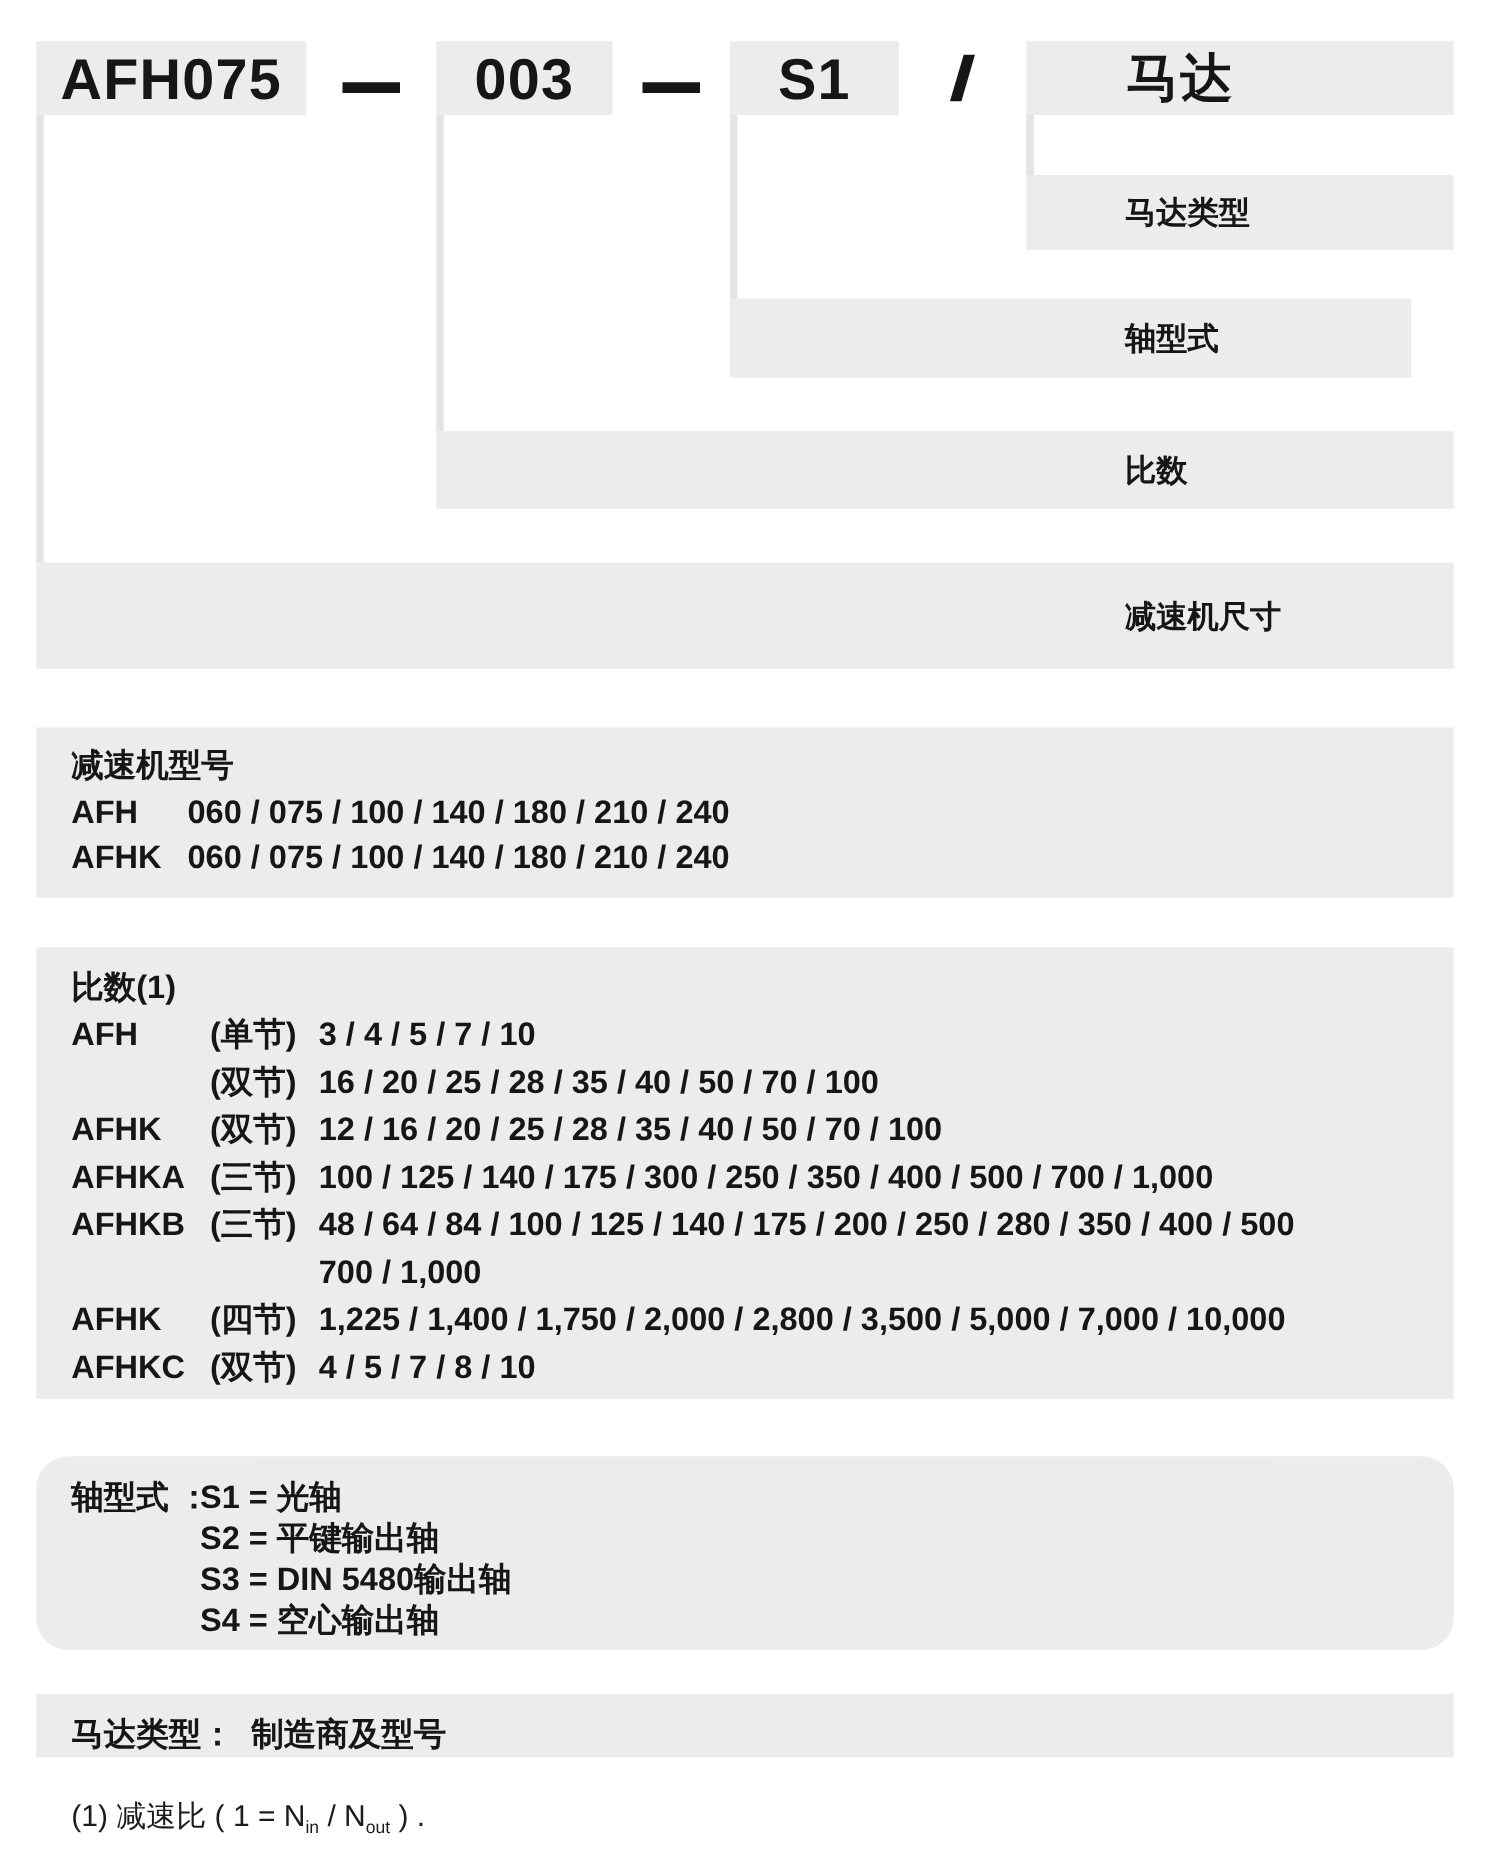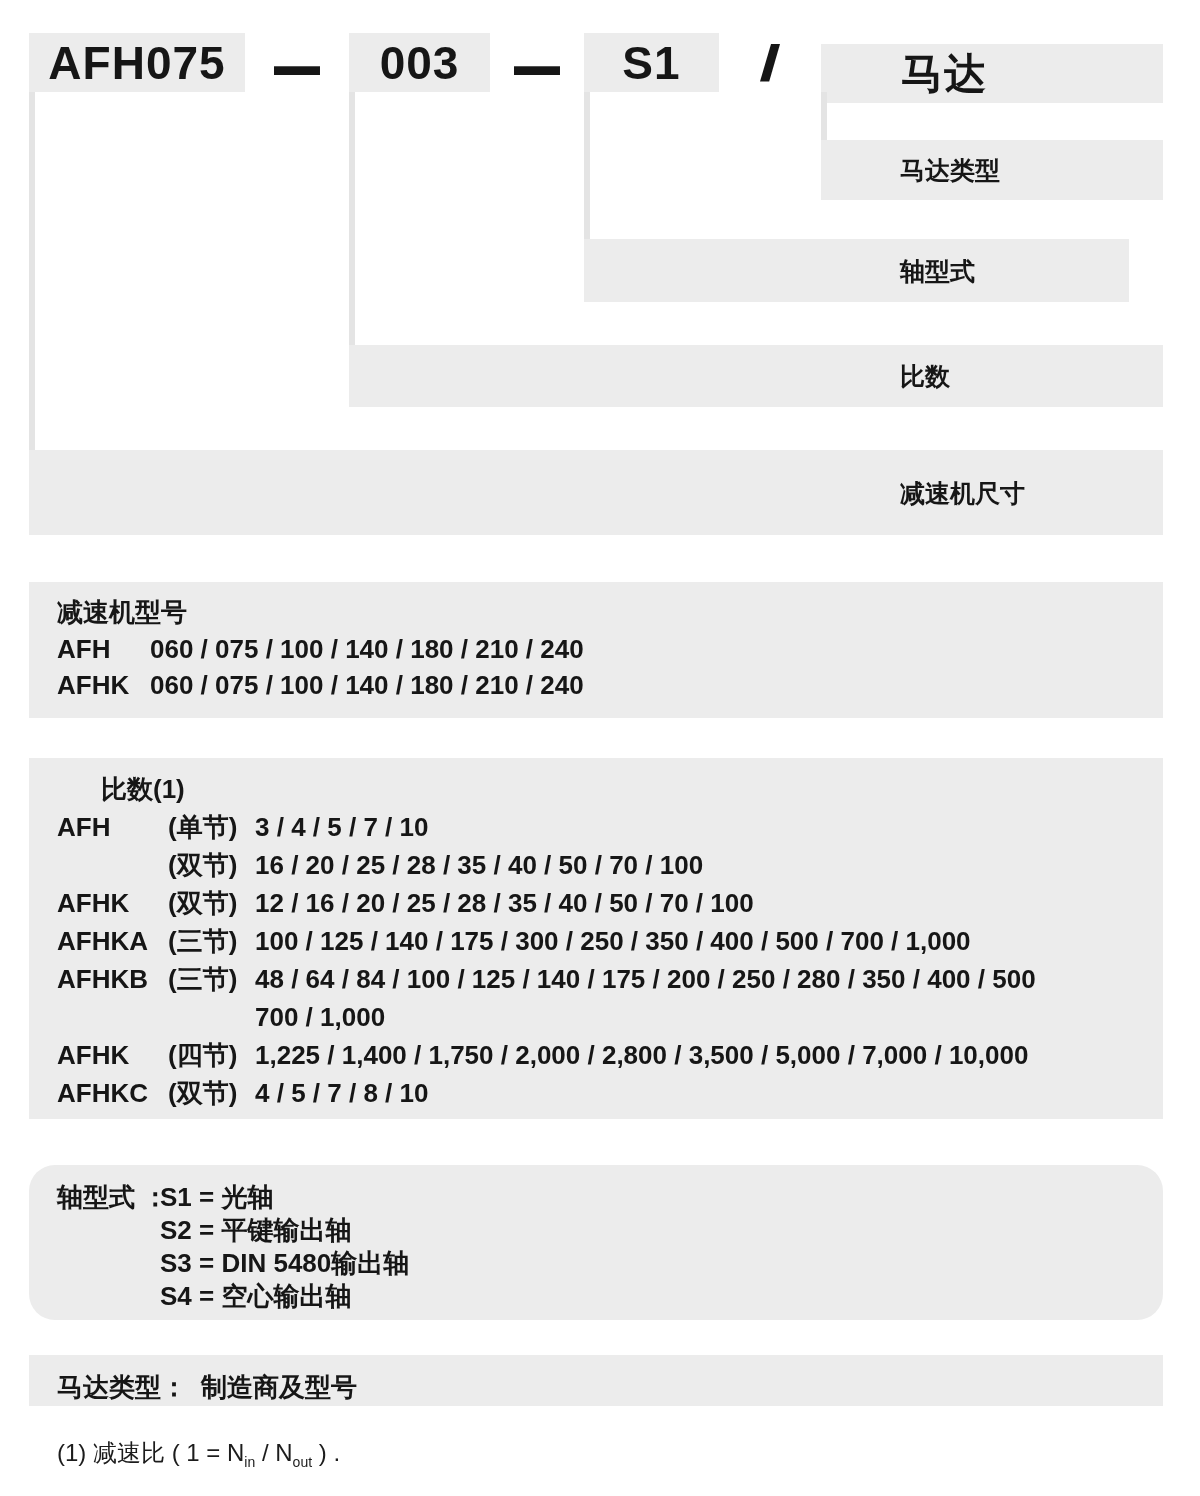--- a/index.html
+++ b/index.html
@@ -64,21 +64,21 @@
   <div class="sep dash" style="left:245px; top:33px; width:104px; height:59px;">—</div>
 
   <div class="gbox codebox" style="left:349px; top:33px; width:141px; height:59px;">003</div>
 
   <div class="sep dash" style="left:490px; top:33px; width:94px; height:59px;">—</div>
 
   <div class="gbox codebox" style="left:584px; top:33px; width:135px; height:59px;">S1</div>
 
   <div class="sep slash" style="left:719px; top:33px; width:102px; height:59px;">/</div>
 
-  <div class="gbox codebox cjk" style="left:821px; top:44px; width:342px; height:59px;">马达</div>
+  <div class="gbox codebox cjk" style="left:821px; top:33px; width:342px; height:59px;">马达</div>
 
   <div class="vline" style="left:29px;  top:92px; height:358px;"></div>
   <div class="vline" style="left:349px; top:92px; height:253px;"></div>
   <div class="vline" style="left:584px; top:92px; height:147px;"></div>
   <div class="vline" style="left:821px; top:92px; height:48px;"></div>
 
   <div class="gbox callout" style="left:821px; top:140px; width:342px; height:60px;">
     <span style="left:79px;">马达类型</span>
   </div>
 
@@ -103,21 +103,21 @@
       </div>
       <div class="mrow">
         <span class="mcol">AFHK</span>
         <span>060 / 075 / 100 / 140 / 180 / 210 / 240</span>
       </div>
     </div>
   </div>
 
   <div class="gbox section" style="left:29px; top:758px; width:1134px; height:361px;">
     <div class="inner">
-      <div class="title-line" style="line-height:38px;margin-left:44px;">比数(1)</div>
+      <div class="title-line" style="line-height:38px;">比数(1)</div>
 
       <div class="rrow">
         <span class="rmodel">AFH</span>
         <span class="rstage">(单节)</span>
         <span>3 / 4 / 5 / 7 / 10</span>
       </div>
       <div class="rrow">
         <span class="rmodel"></span>
         <span class="rstage">(双节)</span>
         <span>16 / 20 / 25 / 28 / 35 / 40 / 50 / 70 / 100</span>

